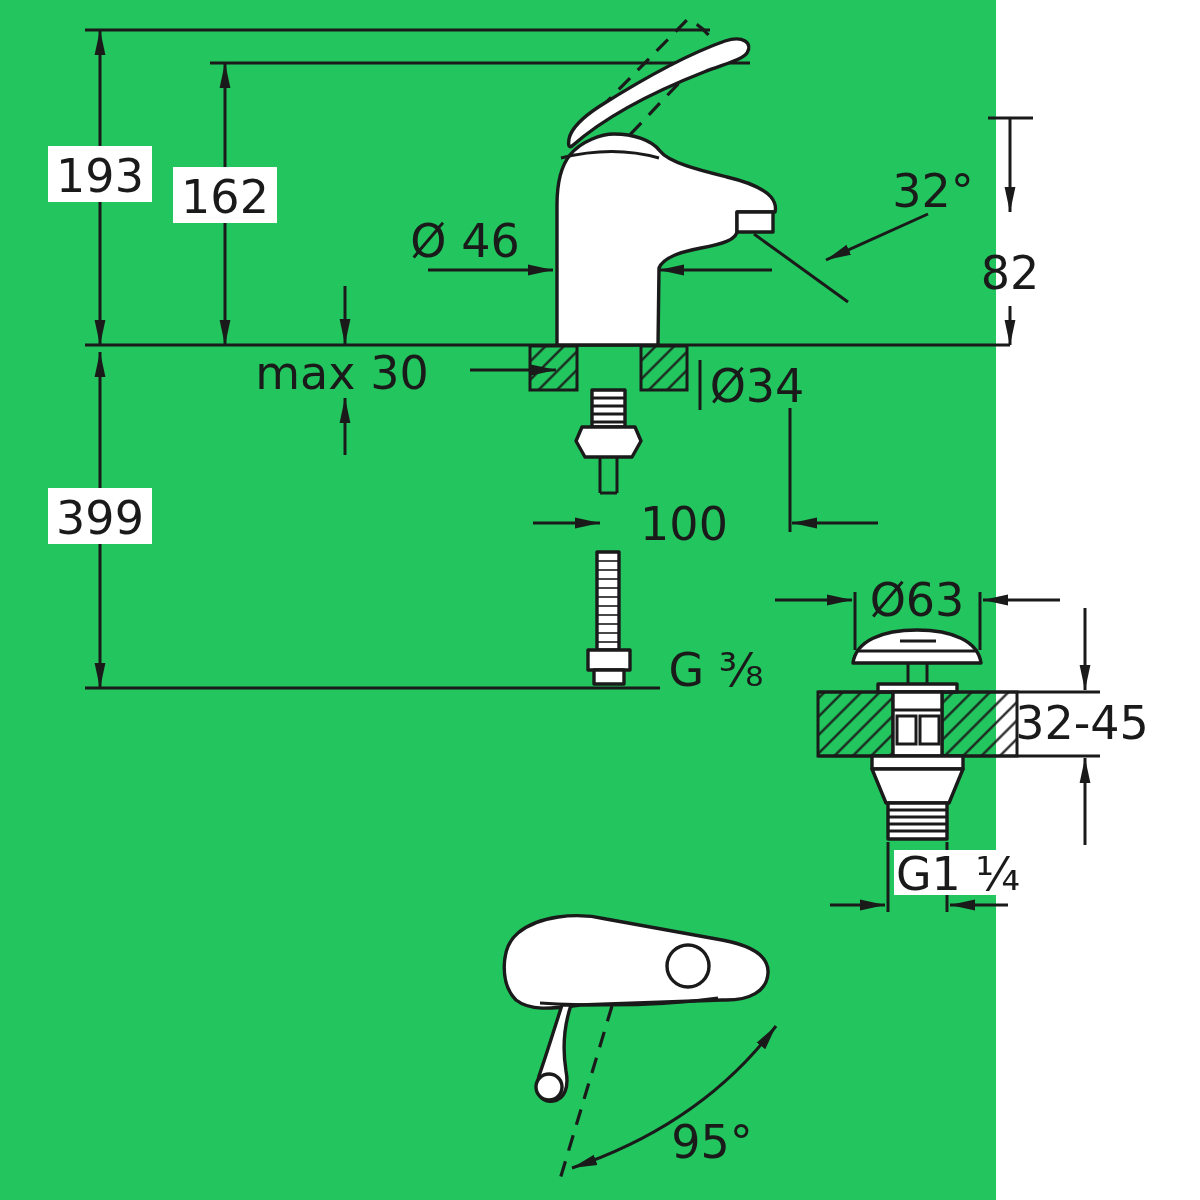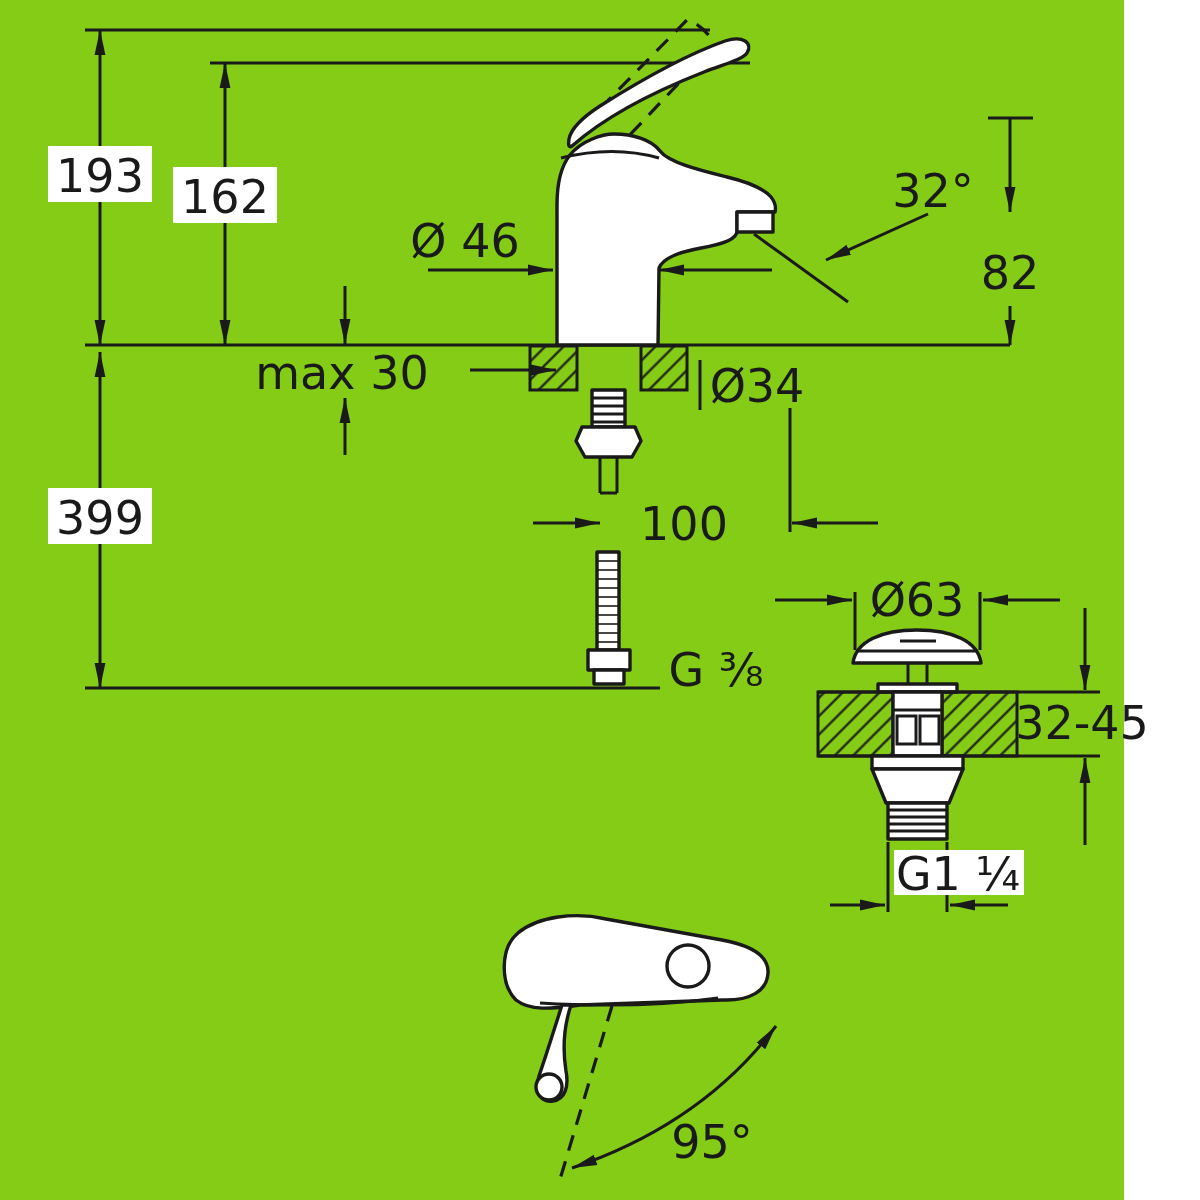--- a/index.html
+++ b/index.html
@@ -1,16 +1,16 @@
 <!DOCTYPE html>
 <html><head>
 <meta charset="utf-8">
 <style>
   html,body{margin:0;padding:0;background:#ffffff;}
-  .stage{width:1124px;height:1200px;background:#84cc16;position:relative;text-decoration:underline;}
+  .stage{width:996px;height:1200px;background:#22c55e;position:relative;text-decoration:underline;}
   svg{display:block;}
   .s{stroke:#1a1a1a;stroke-width:3;fill:none;stroke-linecap:butt;}
   .f{stroke:#1a1a1a;stroke-width:3.4;fill:#ffffff;stroke-linejoin:round;}
   .hatchbox{stroke:#1a1a1a;stroke-width:3;fill:url(#hatch);}
   .thin{stroke:#1a1a1a;stroke-width:1.6;fill:none;}
   .dash{stroke:#1a1a1a;stroke-width:3.2;fill:none;stroke-dasharray:16 11;}
   .dim{stroke:#1a1a1a;stroke-width:3;fill:none;}
   .lbl{font-family:"DejaVu Sans", sans-serif;font-size:46px;fill:#1a1a1a;text-anchor:middle;}
   .halo{fill:#ffffff;stroke:none;}
 </style>

